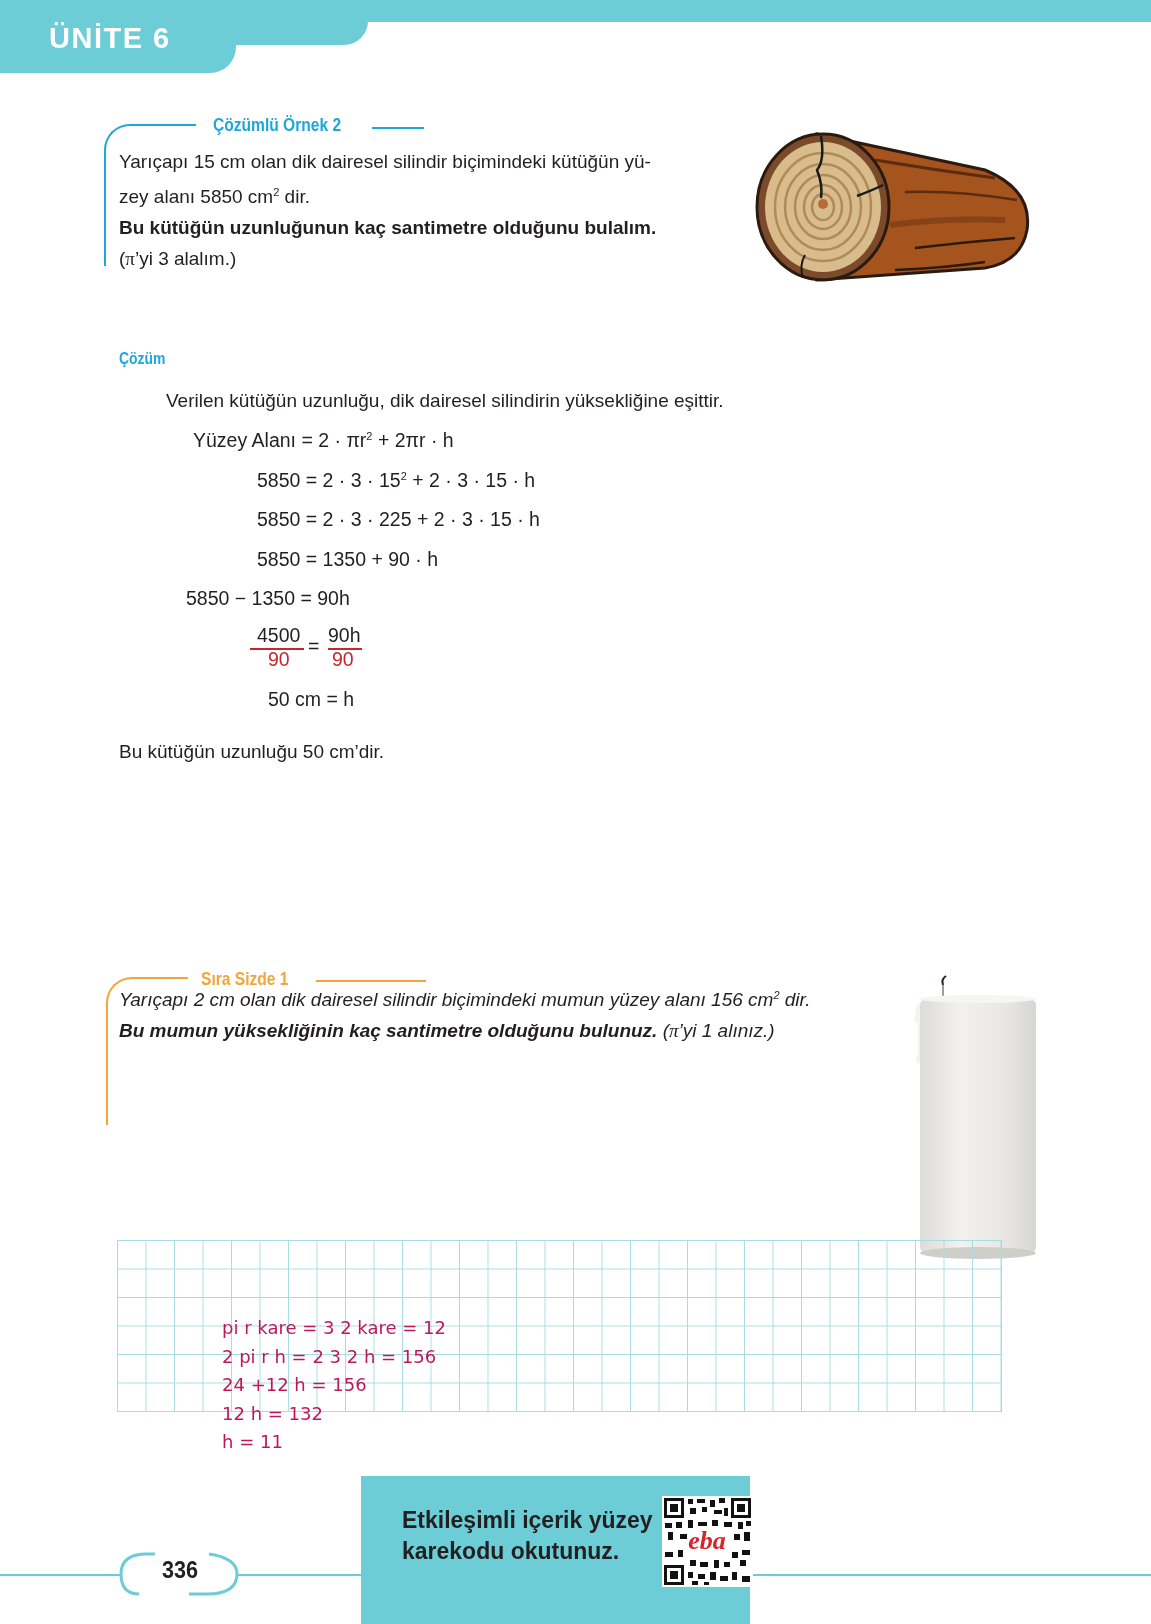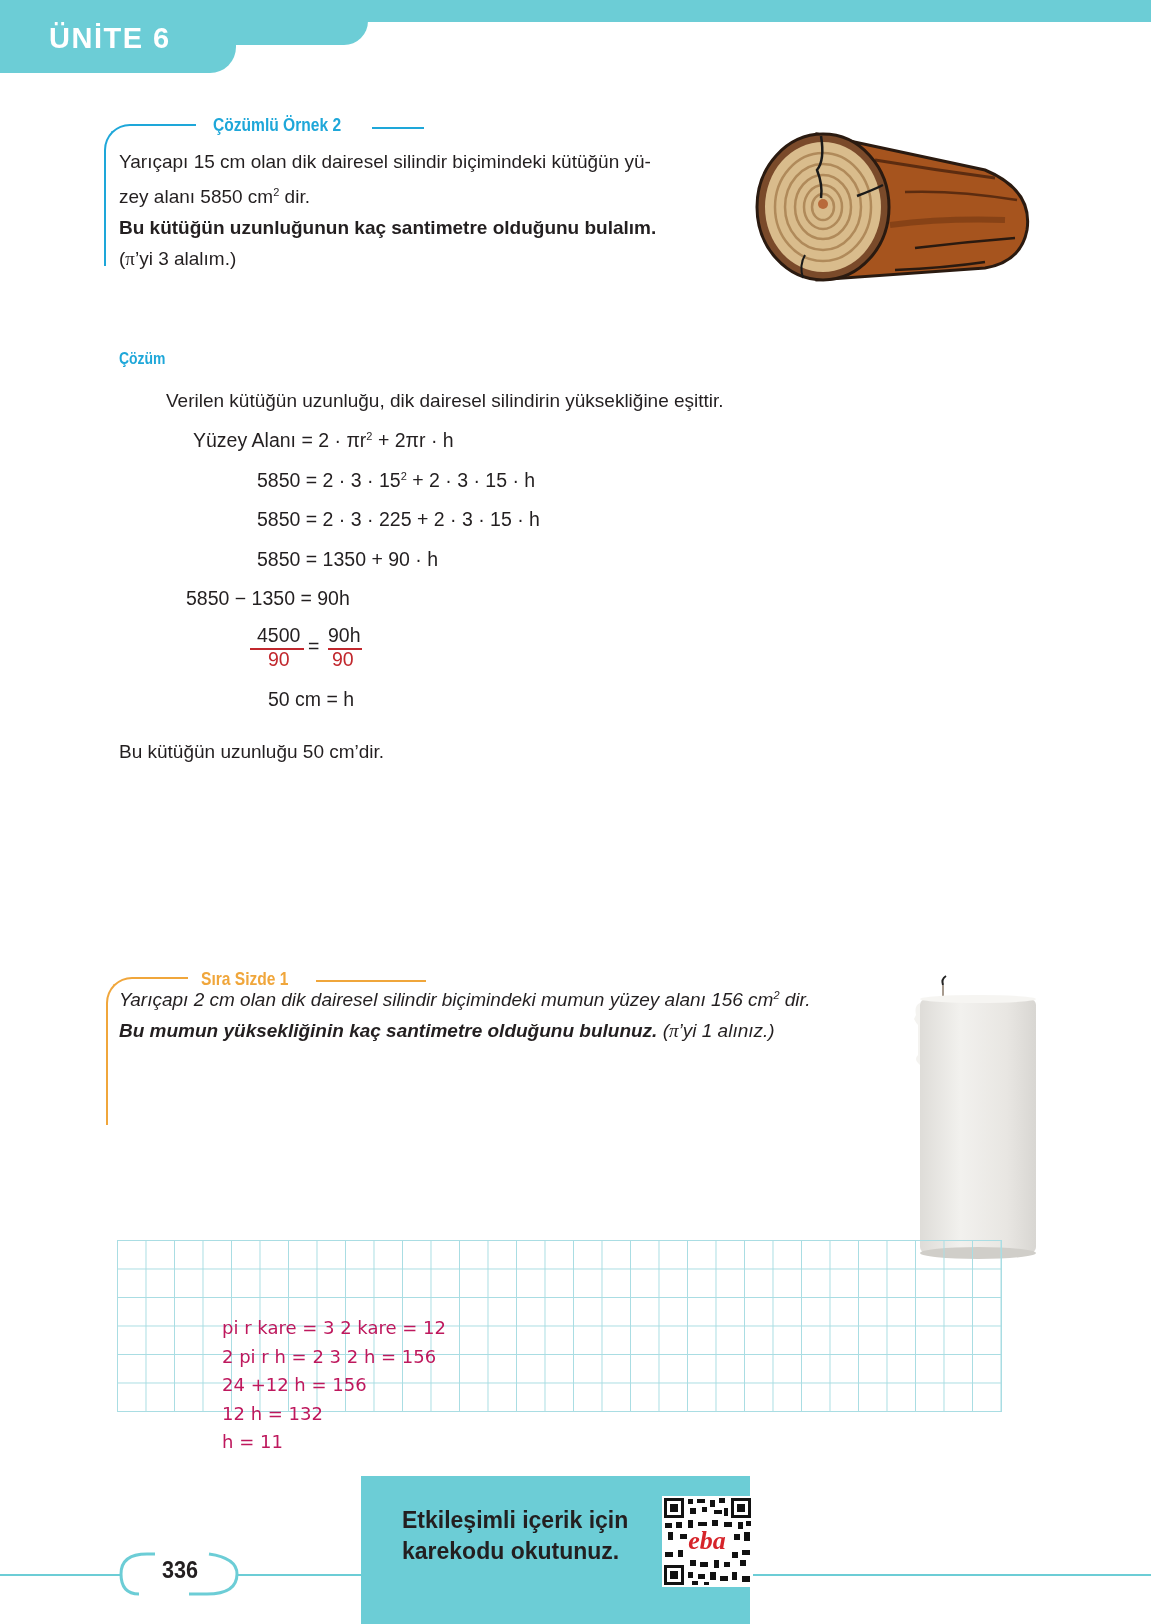--- a/index.html
+++ b/index.html
@@ -169,21 +169,21 @@
 <div class="abs" style="left:117px; top:1552px; width:124px; height:44px;">
   <svg width="124" height="44" viewBox="0 0 124 44">
     <path d="M38,2 L30,2 Q4,2 4,22 Q4,42 22,42" stroke="#6ccdd6" stroke-width="3" fill="none"></path>
     <path d="M92,2 Q120,6 120,22 Q120,42 90,42 L72,42" stroke="#6ccdd6" stroke-width="3" fill="none"></path>
   </svg>
 </div>
 <div class="abs page-num">336</div>
 
 <div class="abs qr-panel"></div>
 <div class="abs qr-text">
-  <div>Etkileşimli içerik için</div>
+  <div>Etkileşimli içerik yüzey</div>
   <div>karekodu okutunuz.</div>
 </div>
 <div class="abs qr-code">
   <svg width="91" height="91" viewBox="0 0 91 91">
     <rect x="0" y="0" width="91" height="91" fill="#fff"></rect>
     <rect x="2" y="2" width="20" height="20" fill="#111"></rect>
       <rect x="5" y="5" width="14" height="14" fill="#fff"></rect>
       <rect x="8" y="8" width="8" height="8" fill="#111"></rect>
     <rect x="69" y="2" width="20" height="20" fill="#111"></rect>
       <rect x="72" y="5" width="14" height="14" fill="#fff"></rect>

